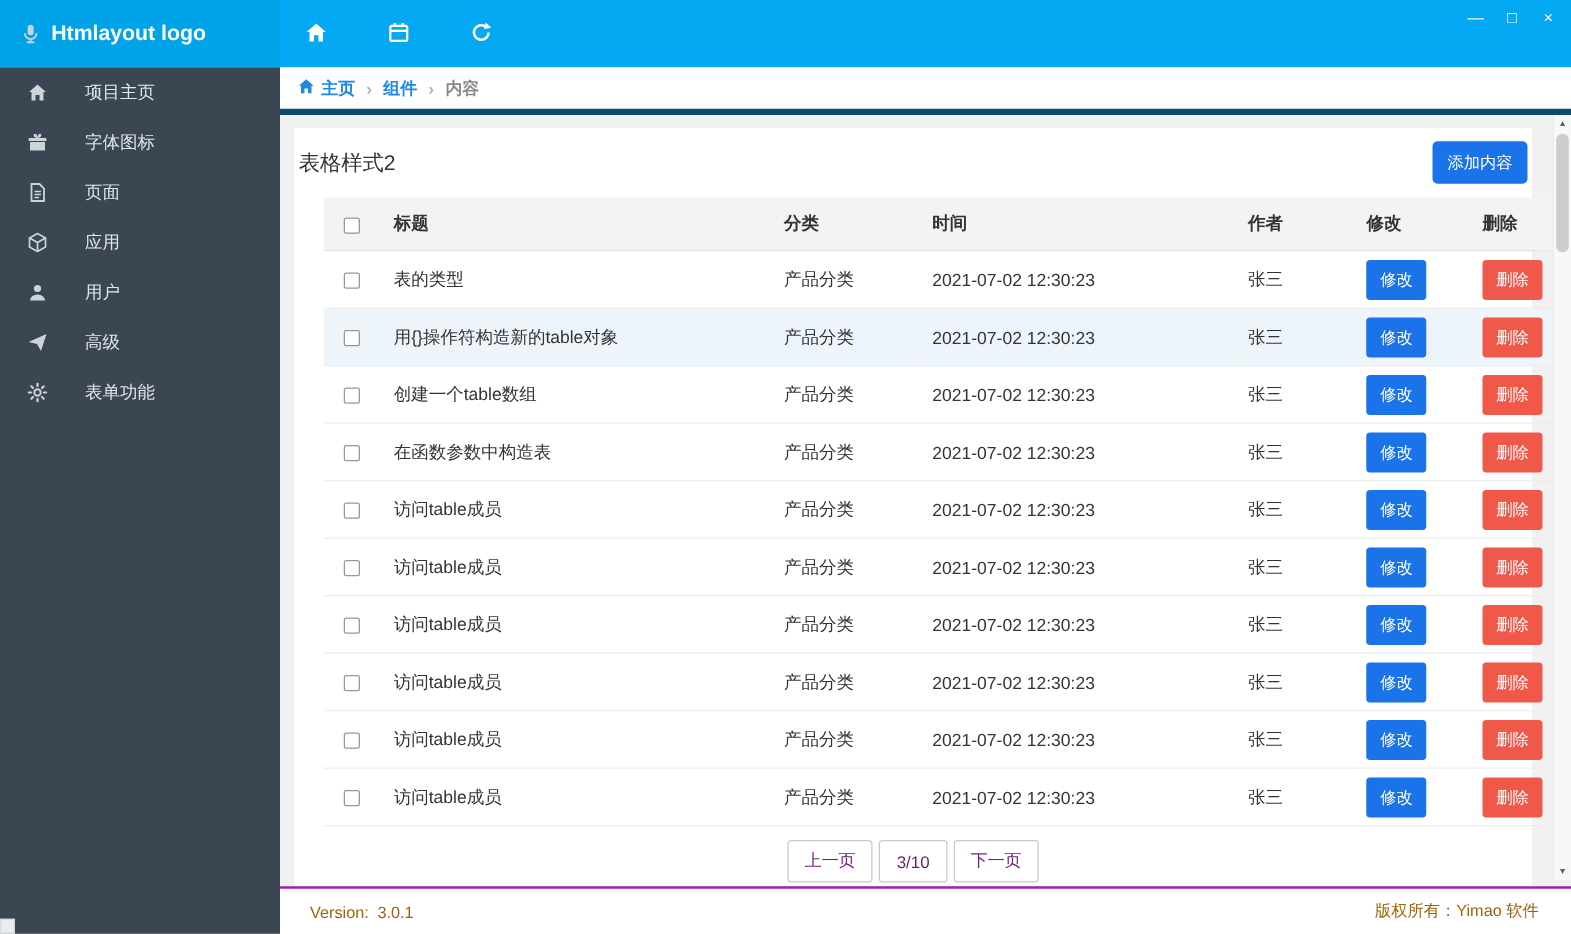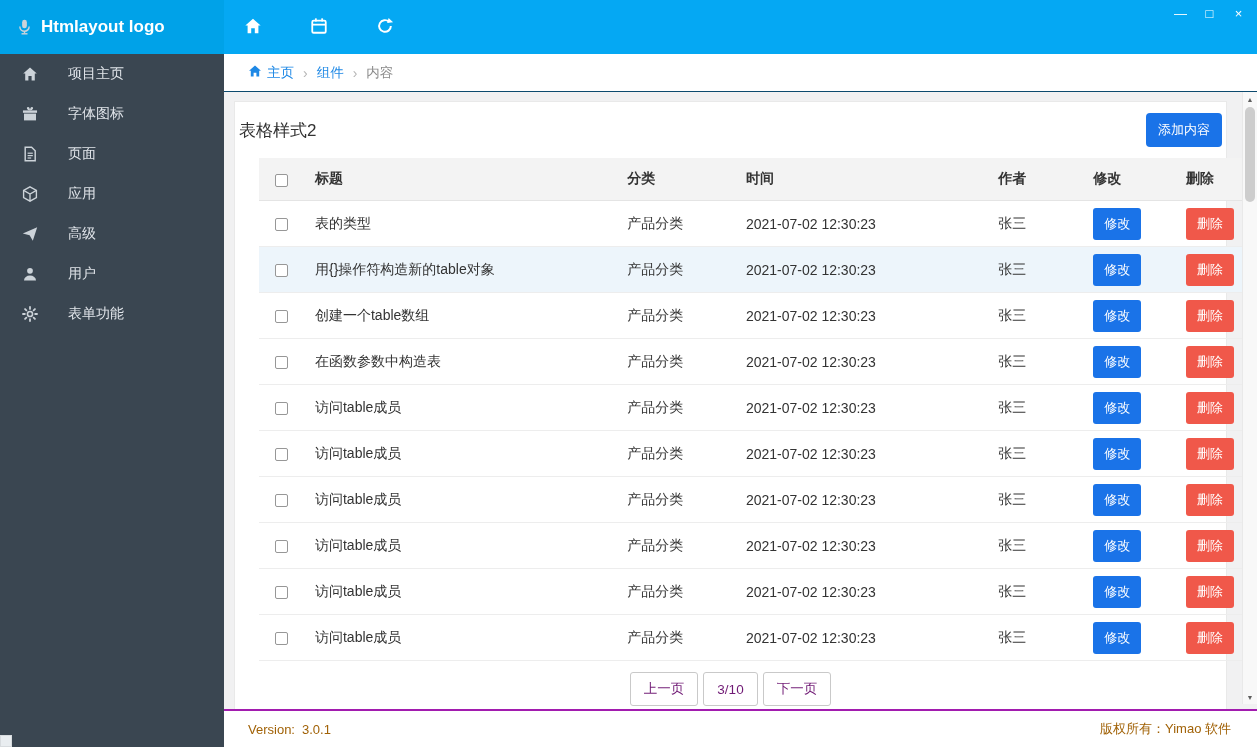--- a/index.html
+++ b/index.html
@@ -24,22 +24,22 @@
 
   
   .sidebar { position:absolute; left:0; top:54px; width:224px; height:693px; background:#3a4651; }
   .side-item { height:40px; display:flex; align-items:center; gap:30px; padding-left:21px; color:#e1e5ea; font-size:14px; cursor:pointer; }
   .sicon { width:17px; display:flex; justify-content:center; color:#ccd3d9; }
   .corner { position:absolute; left:0; bottom:0; width:12px; height:12px; background:#e9edf0; border:1px solid #d7dbde; }
 
   
   .breadcrumb {
     position:absolute; left:224px; top:54px; width:1033px; height:38px; background:#fff;
-    border-bottom:1px solid #0c4a6e; display:flex; align-items:center; gap:9px;
-    padding-left:24px; font-size:13.5px;
+    border-bottom:5px solid #0c4a6e; display:flex; align-items:center; gap:9px;
+    padding-left:14px; font-size:13.5px;font-weight:bold;
   }
   .bc-home { display:flex; align-items:center; gap:5px; color:#1e88e5; cursor:pointer; }
   .bc-link { color:#1e88e5; cursor:pointer; }
   .bc-sep { color:#b5b5b5; font-size:14px; }
   .bc-current { color:#8a8a8a; }
 
   
   .main { position:absolute; left:224px; top:92px; width:1033px; height:617px; background:#f1f1f2; overflow:hidden; }
   .card { margin:9px 30px 0 10px; width:993px; background:#fff; border:1px solid #e9e9e9; }
   .card-head { display:flex; align-items:center; justify-content:space-between; padding:11px 4px; }
@@ -154,33 +154,33 @@
           <svg viewBox="0 0 20 20" width="16" height="16">
             <path d="M10 1 L18 5.5 V14.5 L10 19 L2 14.5 V5.5 Z" fill="none" stroke="currentColor" stroke-width="1.7"></path>
             <path d="M2 5.5 L10 10 L18 5.5 M10 10 V19" fill="none" stroke="currentColor" stroke-width="1.7"></path>
           </svg>
         </span>
       <span>应用</span>
     </div>
     <div class="side-item">
       <span class="sicon">
           <svg viewBox="0 0 20 20" width="16" height="16">
-            <path d="M1 9.5 L19 1.5 L13.5 18.5 L9.5 11.5 Z" fill="currentColor"></path>
-          </svg>
-        </span>
-      <span>高级</span>
-    </div>
-    <div class="side-item">
-      <span class="sicon">
-          <svg viewBox="0 0 20 20" width="16" height="16">
             <circle cx="10" cy="6" r="3.6" fill="currentColor"></circle>
             <path d="M2.5 18a7.5 6 0 0 1 15 0 Z" fill="currentColor"></path>
           </svg>
         </span>
       <span>用户</span>
+    </div>
+    <div class="side-item">
+      <span class="sicon">
+          <svg viewBox="0 0 20 20" width="16" height="16">
+            <path d="M1 9.5 L19 1.5 L13.5 18.5 L9.5 11.5 Z" fill="currentColor"></path>
+          </svg>
+        </span>
+      <span>高级</span>
     </div>
     <div class="side-item">
       <span class="sicon">
           <svg viewBox="0 0 20 20" width="16" height="16">
             <circle cx="10" cy="10" r="3.2" fill="none" stroke="currentColor" stroke-width="2"></circle>
             <g stroke="currentColor" stroke-width="2.2" stroke-linecap="round">
               <line x1="10" y1="1.2" x2="10" y2="3.6"></line>
               <line x1="10" y1="16.4" x2="10" y2="18.8"></line>
               <line x1="1.2" y1="10" x2="3.6" y2="10"></line>
               <line x1="16.4" y1="10" x2="18.8" y2="10"></line>

